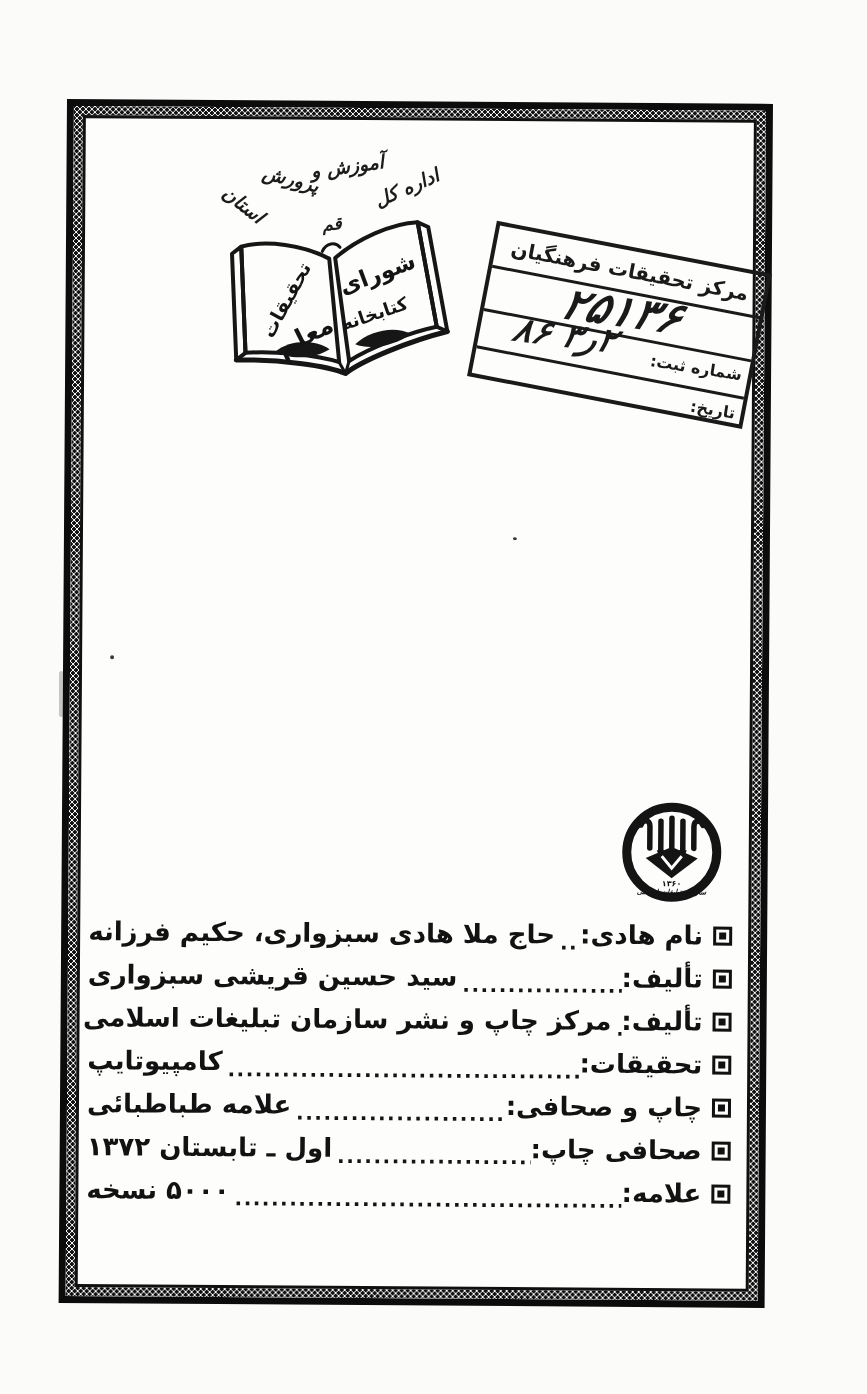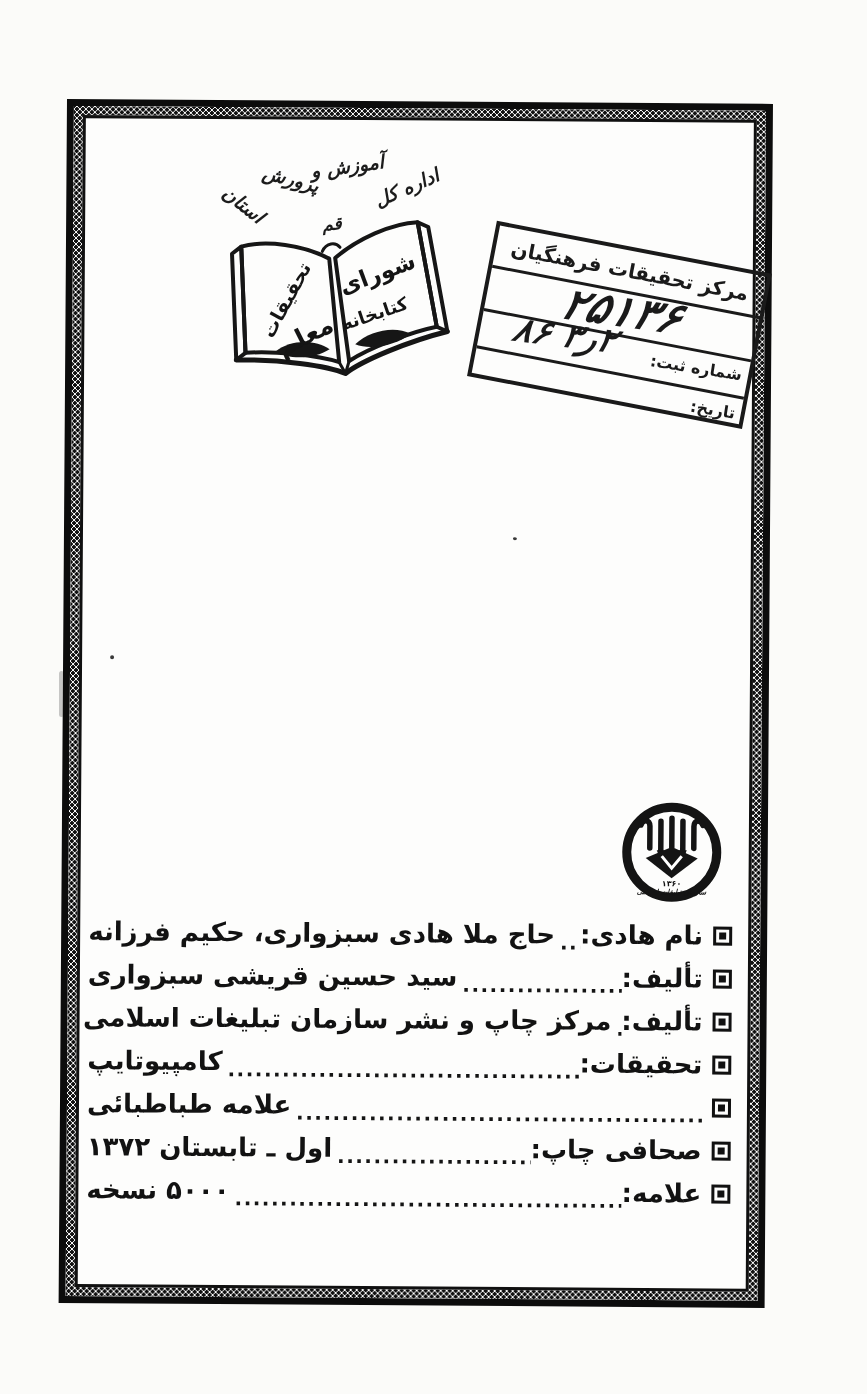--- a/index.html
+++ b/index.html
@@ -202,20 +202,21 @@
             </span>
     <span class="label">تحقیقات:</span>
     <span class="leader">............................................................................................................................................</span>
     <span class="value">کامپیوتایپ</span>
   </div>
 
   <div class="row">
     <span class="bullet">
               <span class="bullet-core"></span>
             </span>
+    <span class="label">چاپ و صحافی:</span>
     <span class="leader">............................................................................................................................................</span>
     <span class="value">علامه طباطبائی</span>
   </div>
 
   <div class="row">
     <span class="bullet">
               <span class="bullet-core"></span>
             </span>
     <span class="label">صحافی چاپ:</span>
     <span class="leader">............................................................................................................................................</span>

